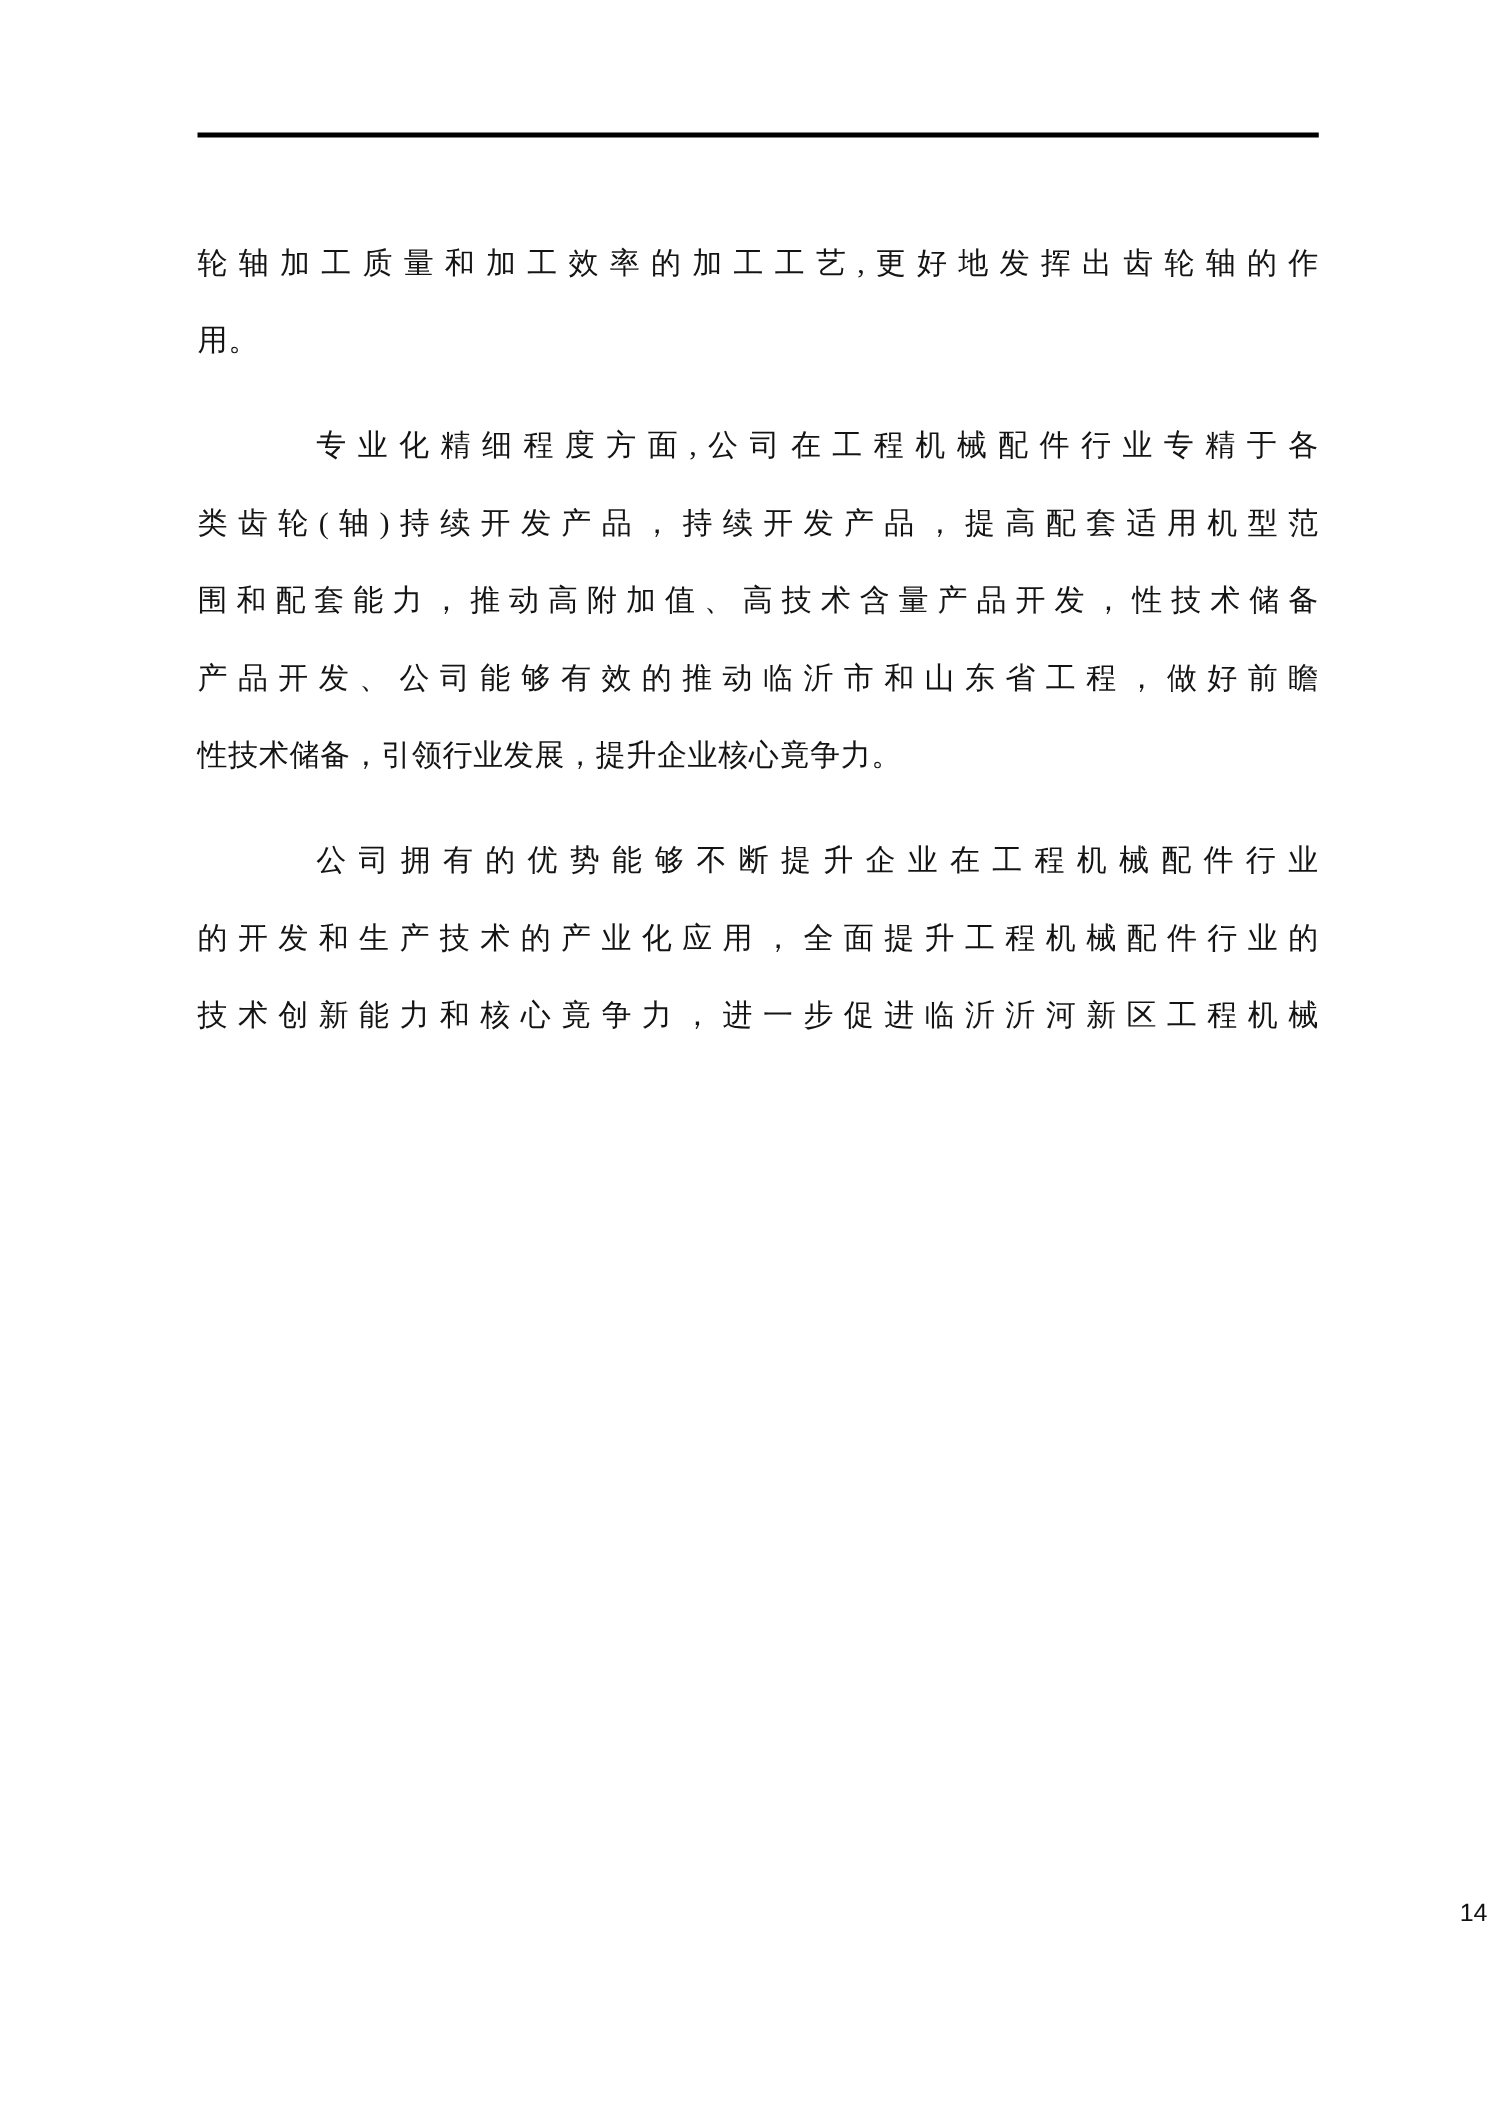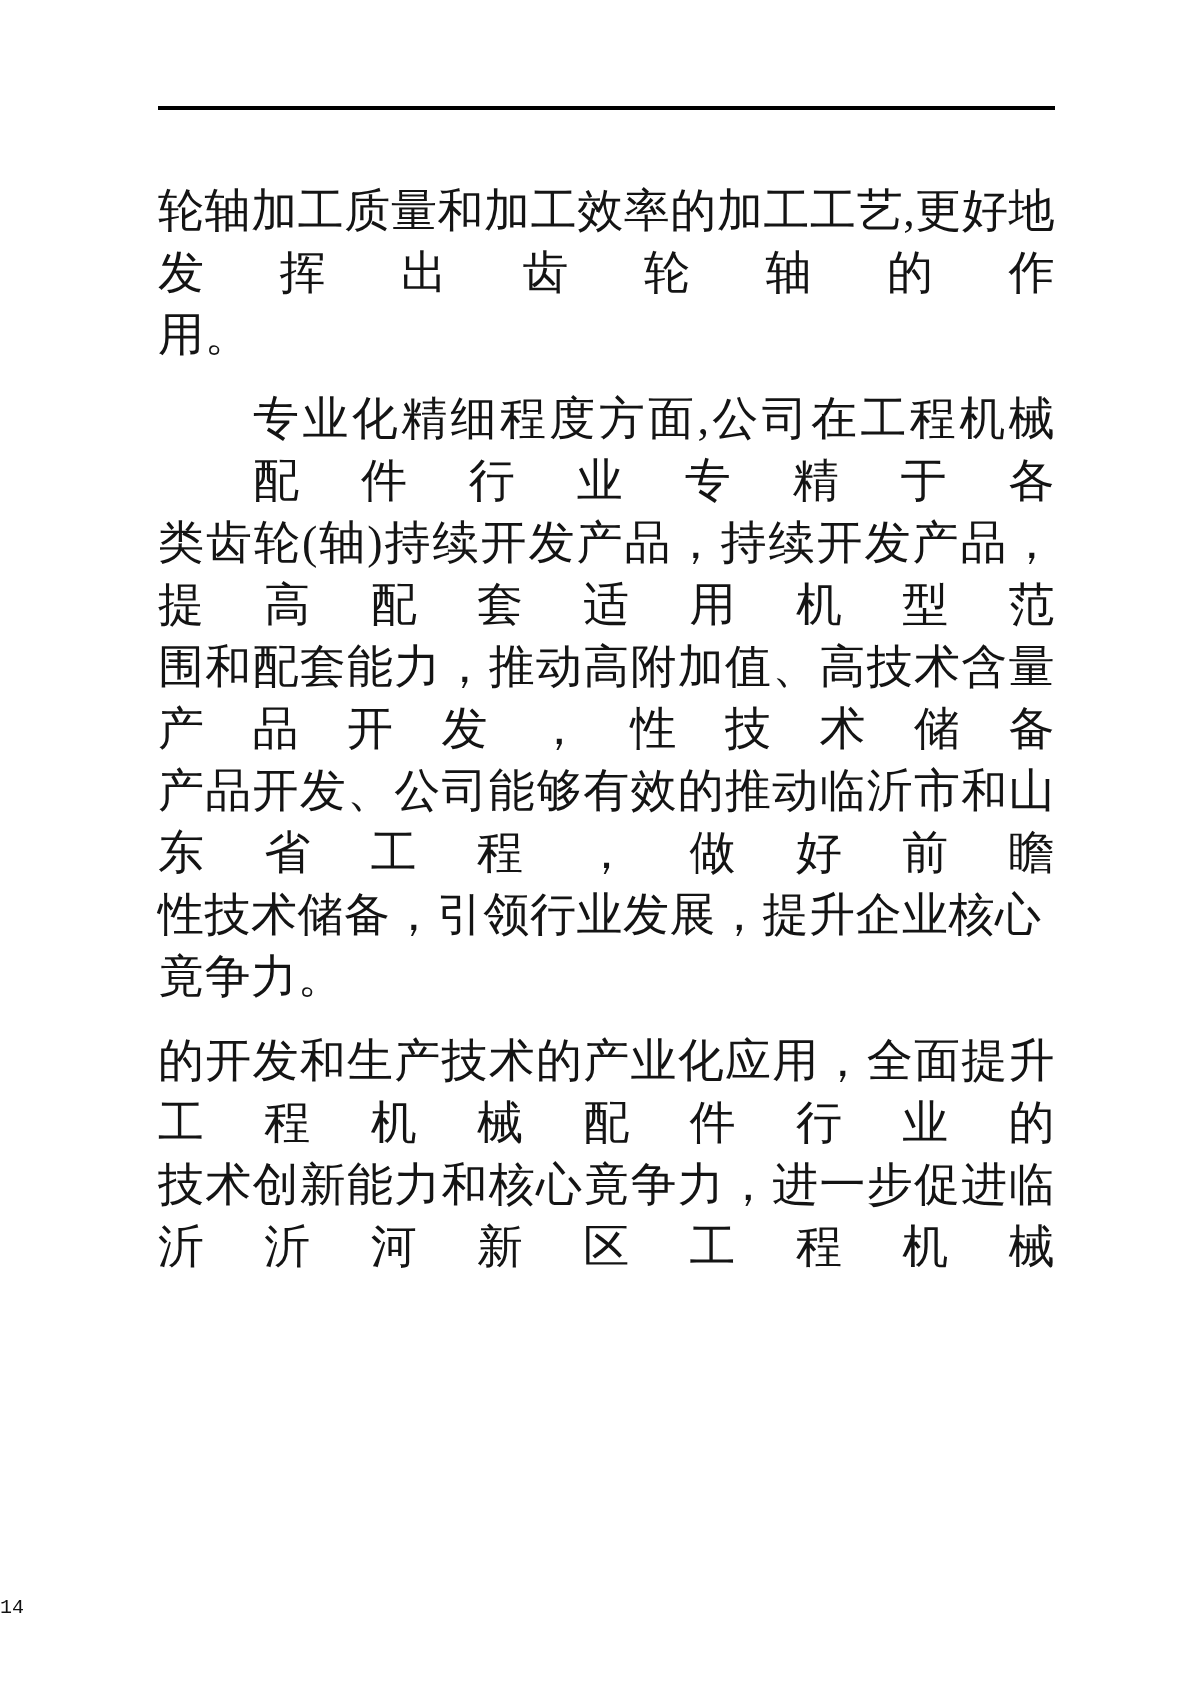--- a/index.html
+++ b/index.html
@@ -27,38 +27,38 @@
   .content {
     position: absolute;
     top: 180px;
     left: 158px;
     width: 897px;
   }
   .para {
     margin: 0 0 22px 0;
   }
   .line {
-    font-size: 46px;
+    font-size: 24px;
     line-height: 62px;
     letter-spacing: 0.5px;
     white-space: normal;
   }
   
   .line.j {
     text-align: justify;
     text-align-last: justify;
     text-justify: inter-character;
   }
   .page-number {
     position: absolute;
-    top: 1596px;
+    top: 1520px;
     left: 0;
     width: 100%;
-    text-align: left;
-    font-family: Liberation Mono, monospace;
+    text-align: right;
+    font-family: Liberation Sans, sans-serif;
     font-size: 20px;
     color: #111111;
   }
 </style>
 </head>
 <body>
 
 <div class="page">
   <div class="header-rule"></div>
   <main class="content">
@@ -67,18 +67,19 @@
         <div class="line">用。</div>
       </div>
       <div class="para body">
         <div class="line j" style="padding-left: 95px;">专业化精细程度方面,公司在工程机械配件行业专精于各</div>
         <div class="line j">类齿轮(轴)持续开发产品，持续开发产品，提高配套适用机型范</div>
         <div class="line j">围和配套能力，推动高附加值、高技术含量产品开发，性技术储备</div>
         <div class="line j">产品开发、公司能够有效的推动临沂市和山东省工程，做好前瞻</div>
         <div class="line">性技术储备，引领行业发展，提升企业核心竟争力。</div>
       </div>
       <div class="para body">
+        <div class="line j" style="padding-left: 95px;">公司拥有的优势能够不断提升企业在工程机械配件行业</div>
         <div class="line j">的开发和生产技术的产业化应用，全面提升工程机械配件行业的</div>
         <div class="line j">技术创新能力和核心竟争力，进一步促进临沂沂河新区工程机械</div>
       </div>
     </main>
   <div class="page-number">14</div>
 </div>
 
 </body></html>

